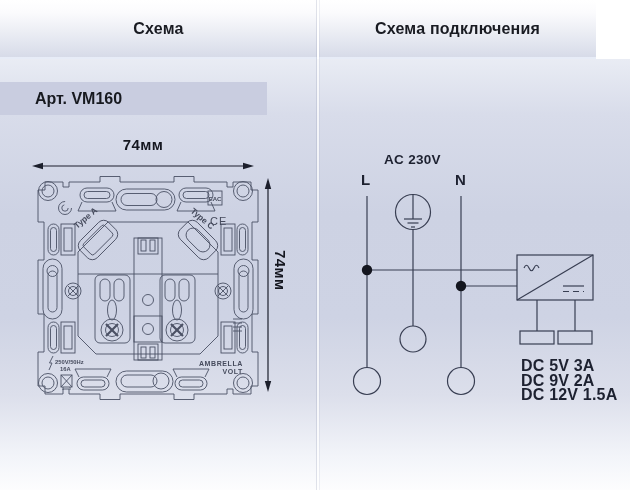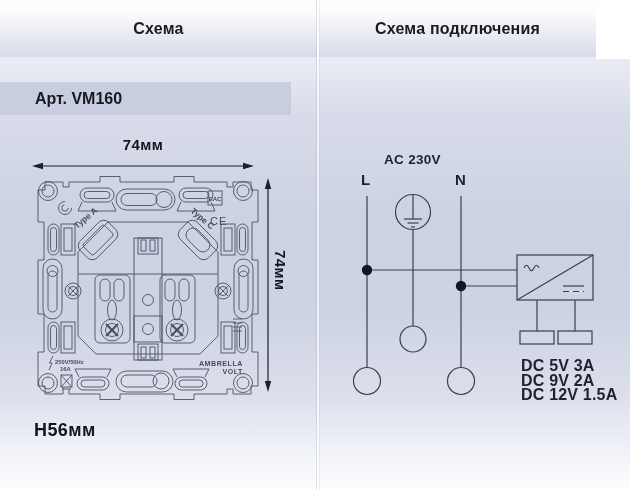--- a/index.html
+++ b/index.html
@@ -14,21 +14,21 @@
   .hdr.left{left:0;width:317px;}
   .hdr.right{left:319px;width:277px;}
   .vdiv{position:absolute;left:317px;top:0;width:2px;height:490px;
         background:rgba(255,255,255,.72);
         box-shadow:-1px 0 0 rgba(150,158,184,.28),1px 0 0 rgba(150,158,184,.14);}
   
   .content{position:absolute;left:0;top:59px;width:630px;height:431px;
            background:linear-gradient(180deg,#e9ecf4 0%,#d8dcea 13%,#cdd2e3 36%,
                        #ced3e4 60%,#dcdfeb 78%,#f2f4f9 92%,#fdfdfe 100%);}
   
-  .artband{position:absolute;left:0;top:82px;width:291px;height:33px;background:#c9cde0;
+  .artband{position:absolute;left:0;top:82px;width:267px;height:33px;background:#c9cde0;
            display:flex;align-items:center;}
   .artband span{margin-left:35px;font-size:16px;font-weight:600;color:#17191f;}
   .dim-top-label{position:absolute;left:30px;top:136px;width:226px;text-align:center;
                  font-size:15px;font-weight:700;color:#14161f;letter-spacing:.4px;}
   .dim-right-label{position:absolute;left:272px;top:250px;writing-mode:vertical-rl;
                    font-size:15px;font-weight:700;color:#14161f;letter-spacing:.4px;}
   .depth-label{position:absolute;left:34px;top:420px;font-size:18px;font-weight:700;
                color:#14161f;letter-spacing:.4px;}
   svg{position:absolute;overflow:visible;}
   .draw{stroke:#4a5064;stroke-width:.9;fill:none;}
@@ -232,21 +232,20 @@
       <line x1="31" y1="201" x2="42" y2="213"></line>
         <line x1="42" y1="201" x2="31" y2="213"></line>
       <line x1="33" y1="213" x2="33" y2="216"></line>
         <line x1="40" y1="213" x2="40" y2="216"></line>
     </g>
 
     <text x="213" y="192" font-size="7" font-weight="700" letter-spacing="0.6" text-anchor="end" fill="#565c72">AMBRELLA</text>
     <text x="213" y="200" font-size="7" font-weight="700" letter-spacing="0.6" text-anchor="end" fill="#565c72">VOLT</text>
   </svg>
 
-  <div class="depth-label">H56мм</div>
 
   <div class="ac-label">AC 230V</div>
   <div class="l-label">L</div>
   <div class="n-label">N</div>
 
   <svg class="circ" style="left:320px;top:160px;" width="300" height="250" viewBox="0 0 300 250">
 
     <line x1="47" y1="36" x2="47" y2="207.5"></line>
     <circle cx="47" cy="221" r="13.5"></circle>
 

